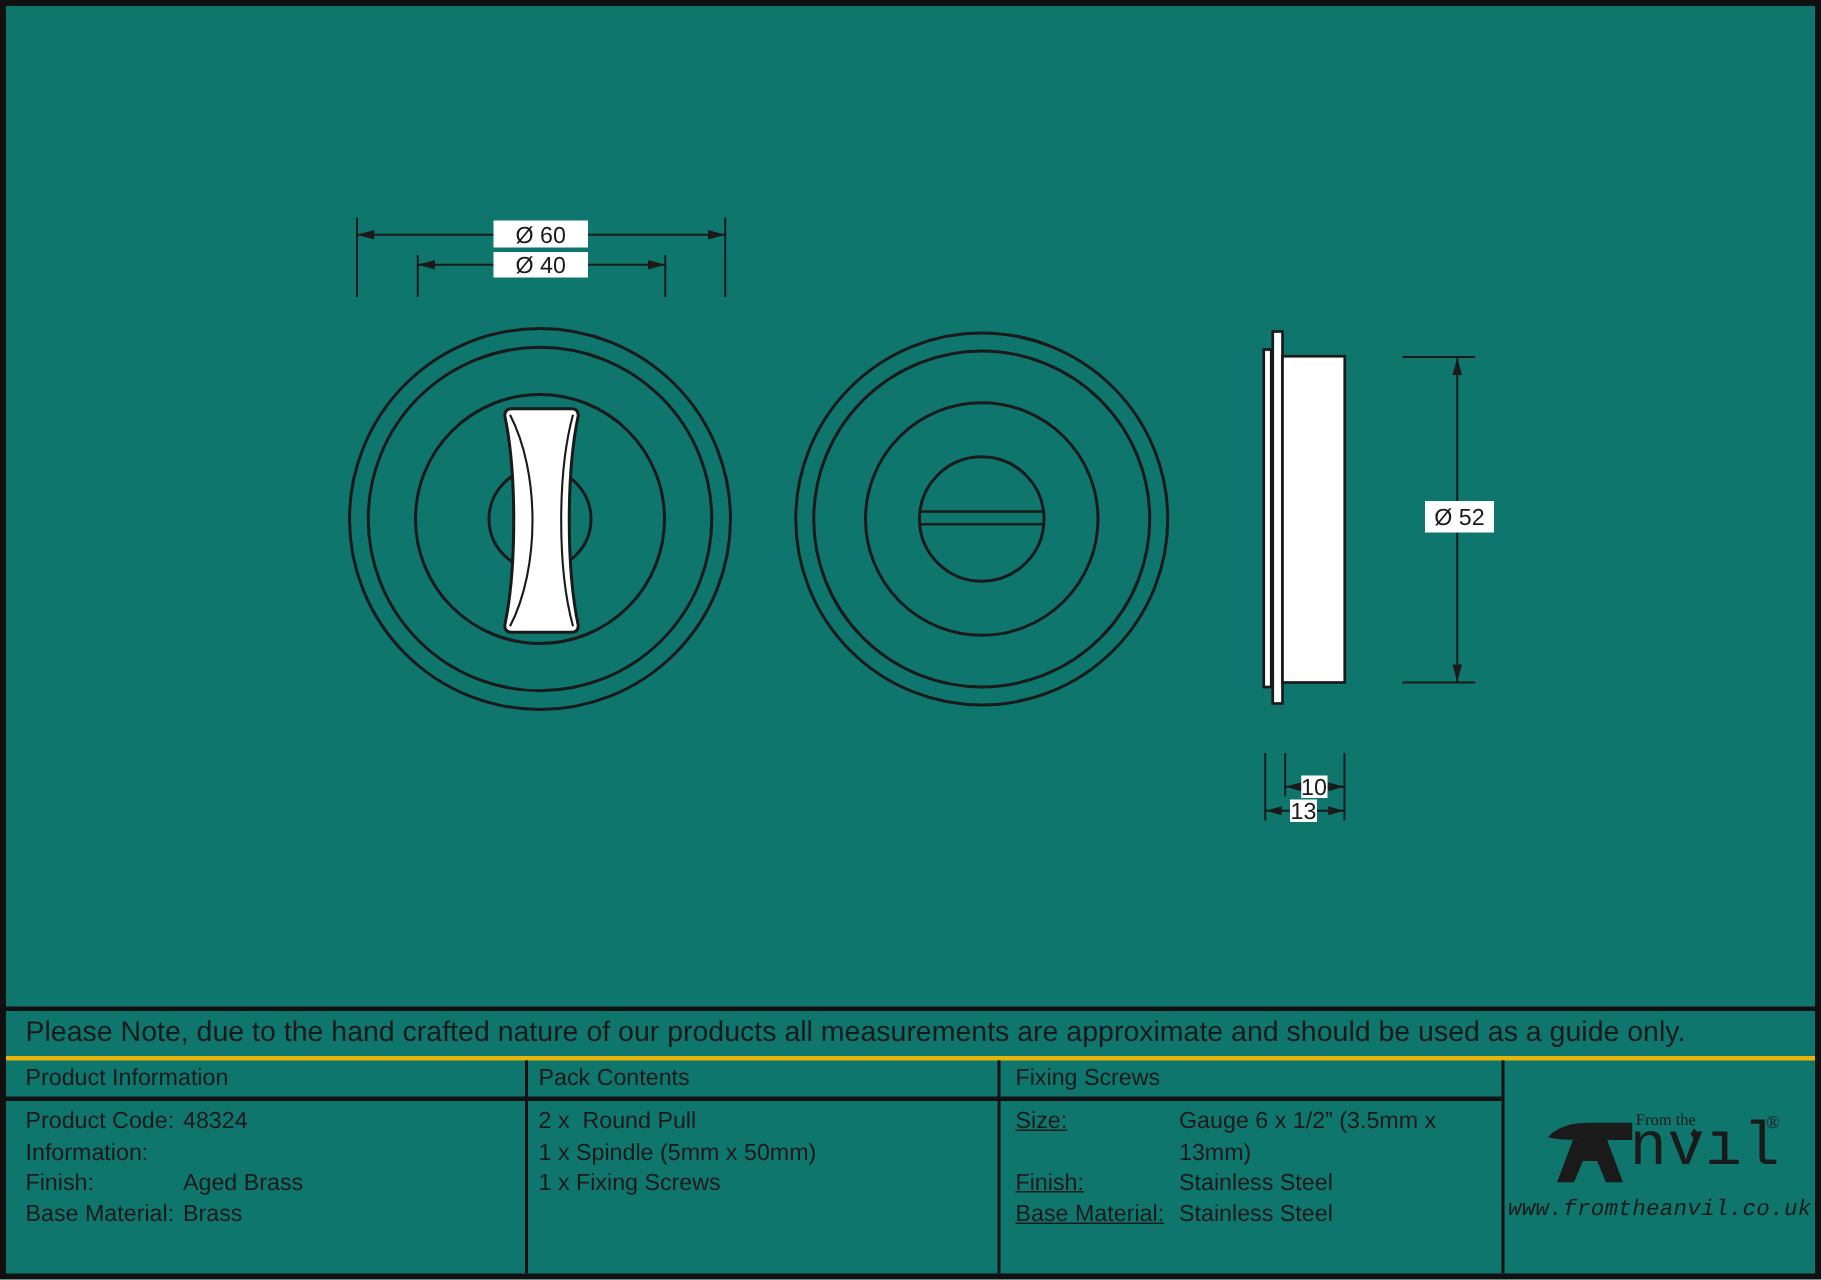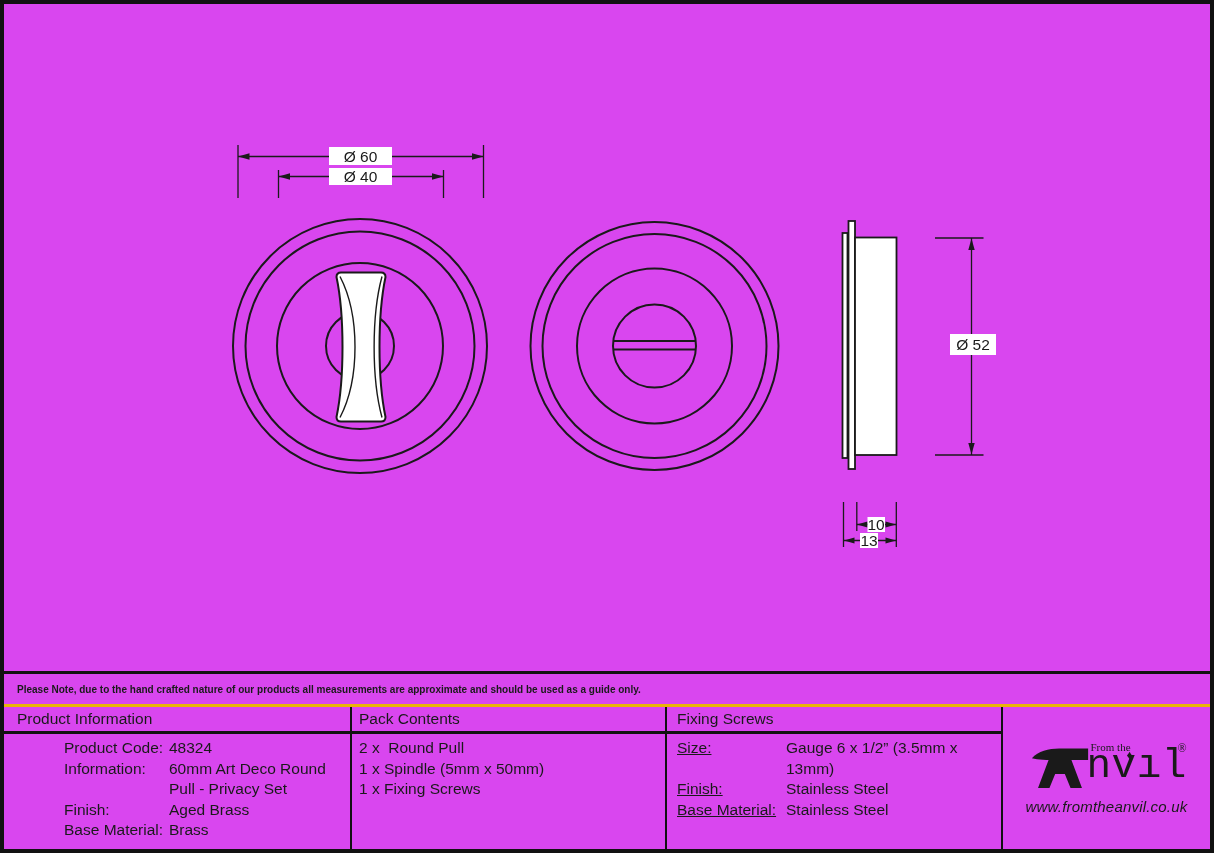--- a/index.html
+++ b/index.html
@@ -1,61 +1,61 @@
 <!DOCTYPE html>
 <html><head>
 <meta charset="utf-8">
 <style>
   html,body{margin:0;padding:0;background:#e8e8e8;}
   .page{
     position:relative;width:1214px;height:853px;box-sizing:border-box;
-    background:#d946ef;border:4px solid #111;
+    background:#0f766e;border:4px solid #111;
     font-family:"Liberation Sans",sans-serif;color:#1a1a1a;overflow:hidden;
   }
   .drawing-svg{position:absolute;left:0;top:0;}
   svg text{font-family:"Liberation Sans",sans-serif;fill:#1a1a1a;}
   .note-row{
     position:absolute;left:0;right:0;top:667px;height:30px;
     border-top:3px solid #111;display:flex;align-items:center;
-    padding-left:13px;font-size:10px;font-weight:bold;
+    padding-left:13px;font-size:19px;
   }
   .spec-table{position:absolute;left:0;right:0;top:700px;bottom:0;border-top:3px solid #eab308;}
   .v-divider{position:absolute;top:0;bottom:0;width:2px;background:#111;}
   .v-div-1{left:346px;} .v-div-2{left:661px;} .v-div-3{left:997px;}
   .header-underline{position:absolute;left:0;top:24px;width:997px;height:3px;background:#111;}
   .th{position:absolute;top:3px;font-size:15.5px;white-space:nowrap;}
   .th-1{left:13px;} .th-2{left:355px;} .th-3{left:673px;}
   .col-body{position:absolute;top:31px;font-size:15.5px;line-height:20.6px;}
   .col-body-1{left:13px;width:326px;}
   .col-body-2{left:355px;width:300px;}
   .col-body-3{left:673px;width:318px;}
   .kv{display:flex;}
   .kv .k{flex:0 0 auto;white-space:nowrap;}
-  .col-body-1 .k{width:105px;margin-left:47px;}
+  .col-body-1 .k{width:105px;}
   .col-body-3 .k{width:109px;text-decoration:underline;}
   .col-body-1 .v{width:221px;}
   .cell-line,.kv .v{white-space:pre-wrap;}
   .logo-cell{
     position:absolute;left:999px;right:0;top:0;bottom:0;
     display:flex;flex-direction:column;align-items:center;justify-content:center;
   }
   .logo-lockup{position:relative;width:152px;height:52px;}
   .anvil-a{position:absolute;left:0;top:3px;}
   .logo-tagline{
     position:absolute;left:60px;top:0;font-family:"Liberation Serif",serif;
     font-size:11px;white-space:nowrap;
   }
   .logo-brand{
     position:absolute;left:56px;top:5px;font-family:Liberation Mono, monospace;
     font-size:41px;line-height:1;letter-spacing:0.5px;
   }
   .logo-idot{position:absolute;left:96px;top:7px;font-size:12px;}
   .logo-reg{position:absolute;right:-4px;top:0;font-family:"Liberation Serif",serif;font-size:12px;}
   .logo-url{
-    margin-top:5px;font-family:Liberation Sans, sans-serif;font-style:italic;
+    margin-top:5px;font-family:Liberation Mono, monospace;font-style:italic;
     font-size:15px;letter-spacing:0.2px;white-space:nowrap;
   }
 </style>
 </head>
 <body>
 
 <div class="page">
 
   <svg class="drawing-svg" width="1206" height="667" viewBox="4 4 1206 667" fill="none" stroke="#1a1a1a">
 
@@ -150,21 +150,20 @@
     <div class="th th-2">Pack Contents</div>
     <div class="th th-3">Fixing Screws</div>
 
     <div class="col-body col-body-1">
       <div class="kv">
         <span class="k">Product Code:</span>
         <span class="v">48324</span>
       </div>
       <div class="kv">
         <span class="k">Information:</span>
-        <span class="v">60mm Art Deco Round Pull - Privacy Set</span>
       </div>
       <div class="kv">
         <span class="k">Finish:</span>
         <span class="v">Aged Brass</span>
       </div>
       <div class="kv">
         <span class="k">Base Material:</span>
         <span class="v">Brass</span>
       </div>
     </div>

